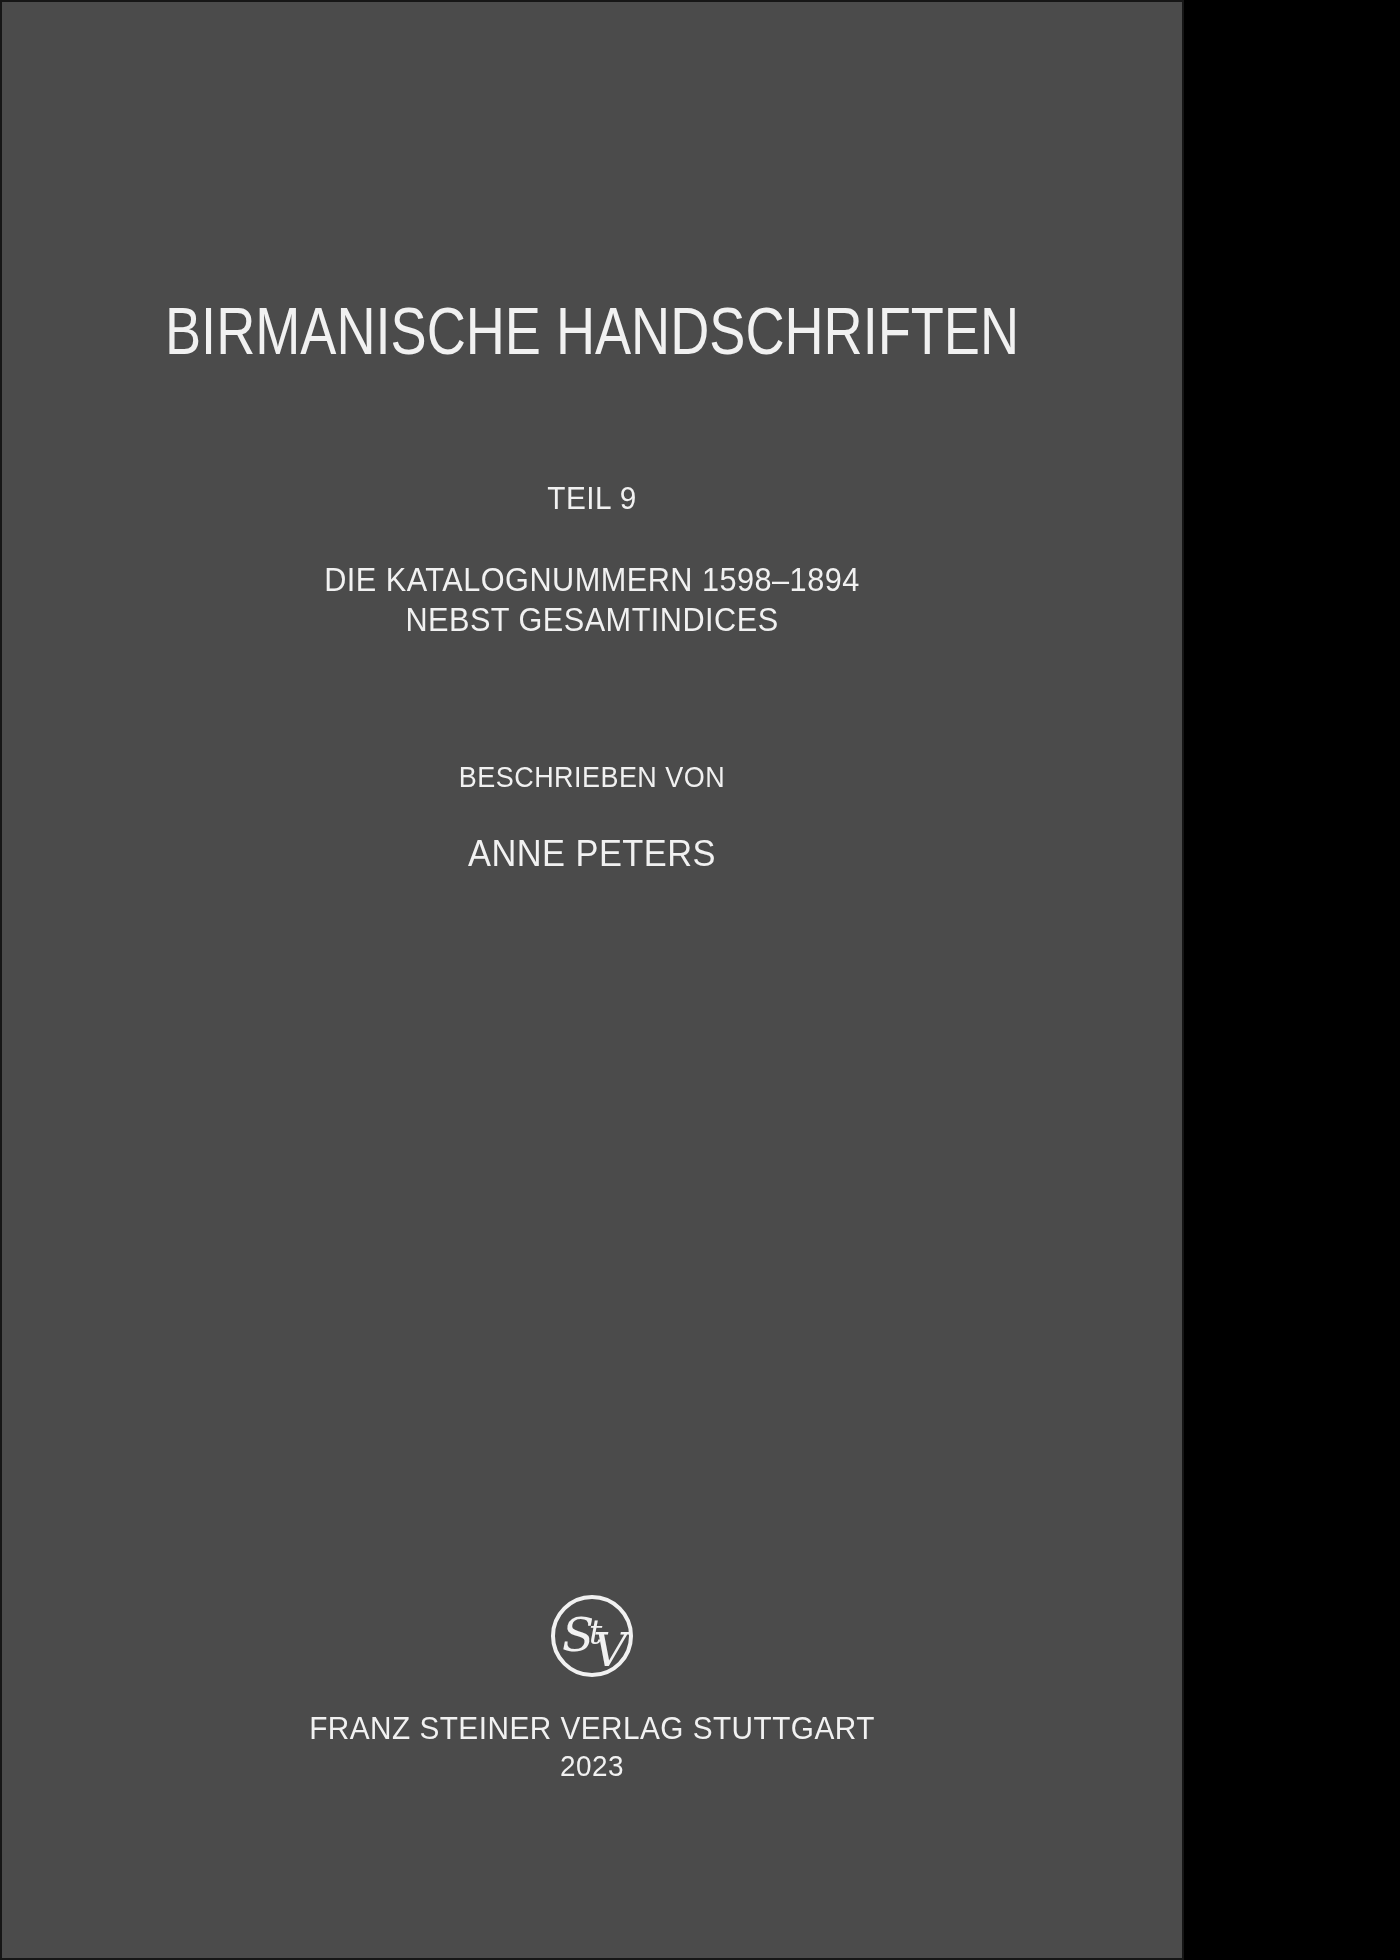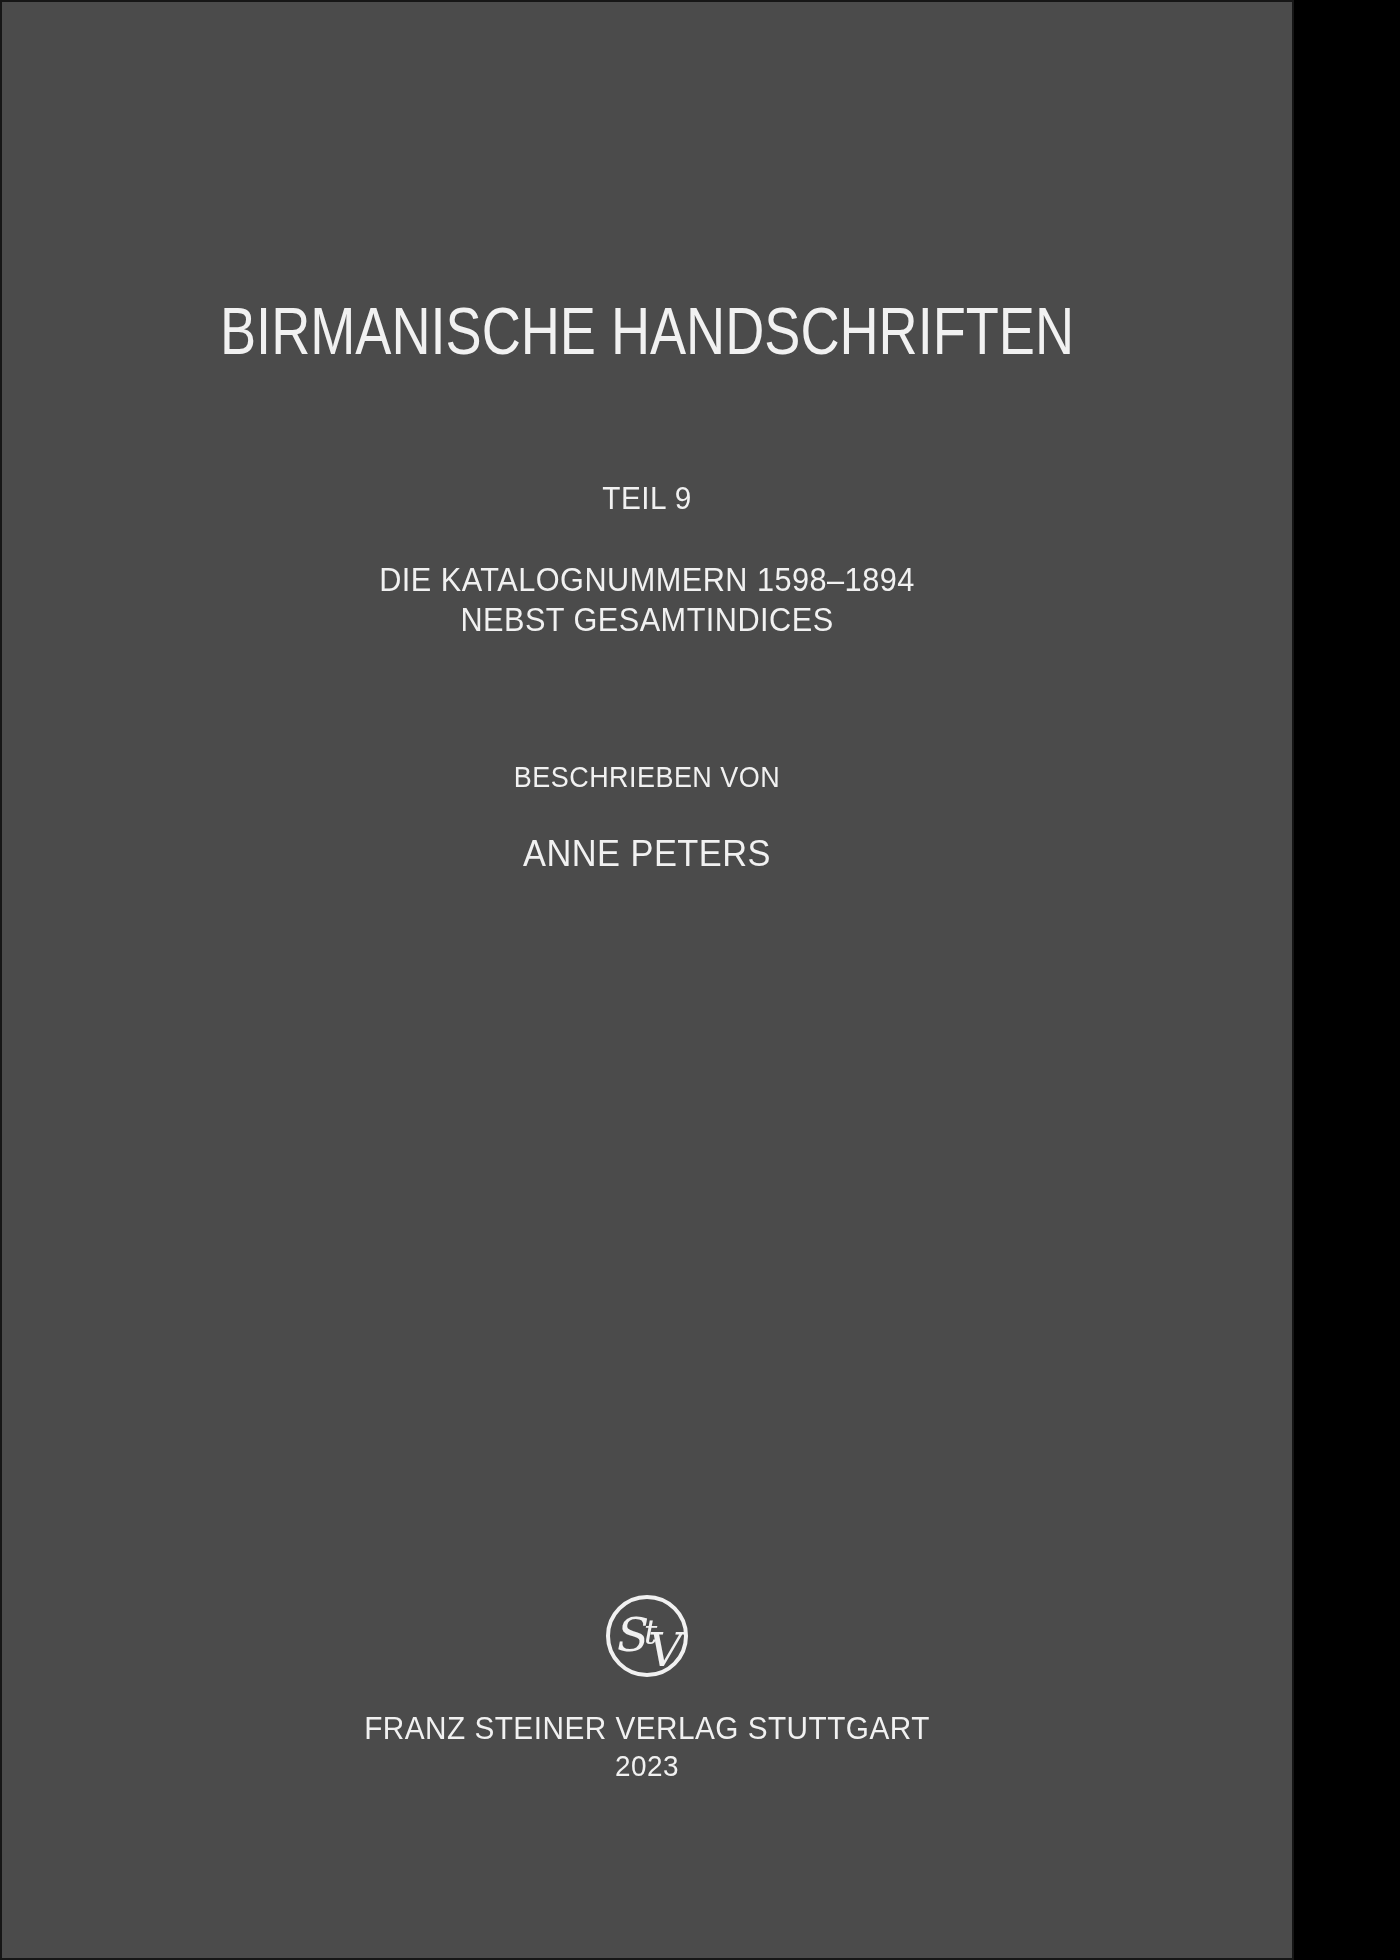--- a/index.html
+++ b/index.html
@@ -8,21 +8,21 @@
     --border-color: #161616;
   }
   * { box-sizing: border-box; }
   html, body {
     margin: 0;
     padding: 0;
     background: #000;
   }
   .page {
     position: relative;
-    width: 1294px;
+    width: 1184px;
     height: 1960px;
     background: var(--page-bg);
     border: 2px solid var(--border-color);
     overflow: hidden;
     font-family: "Liberation Sans", sans-serif;
     color: var(--text-color);
   }
   .line {
     position: absolute;
     left: 0;

